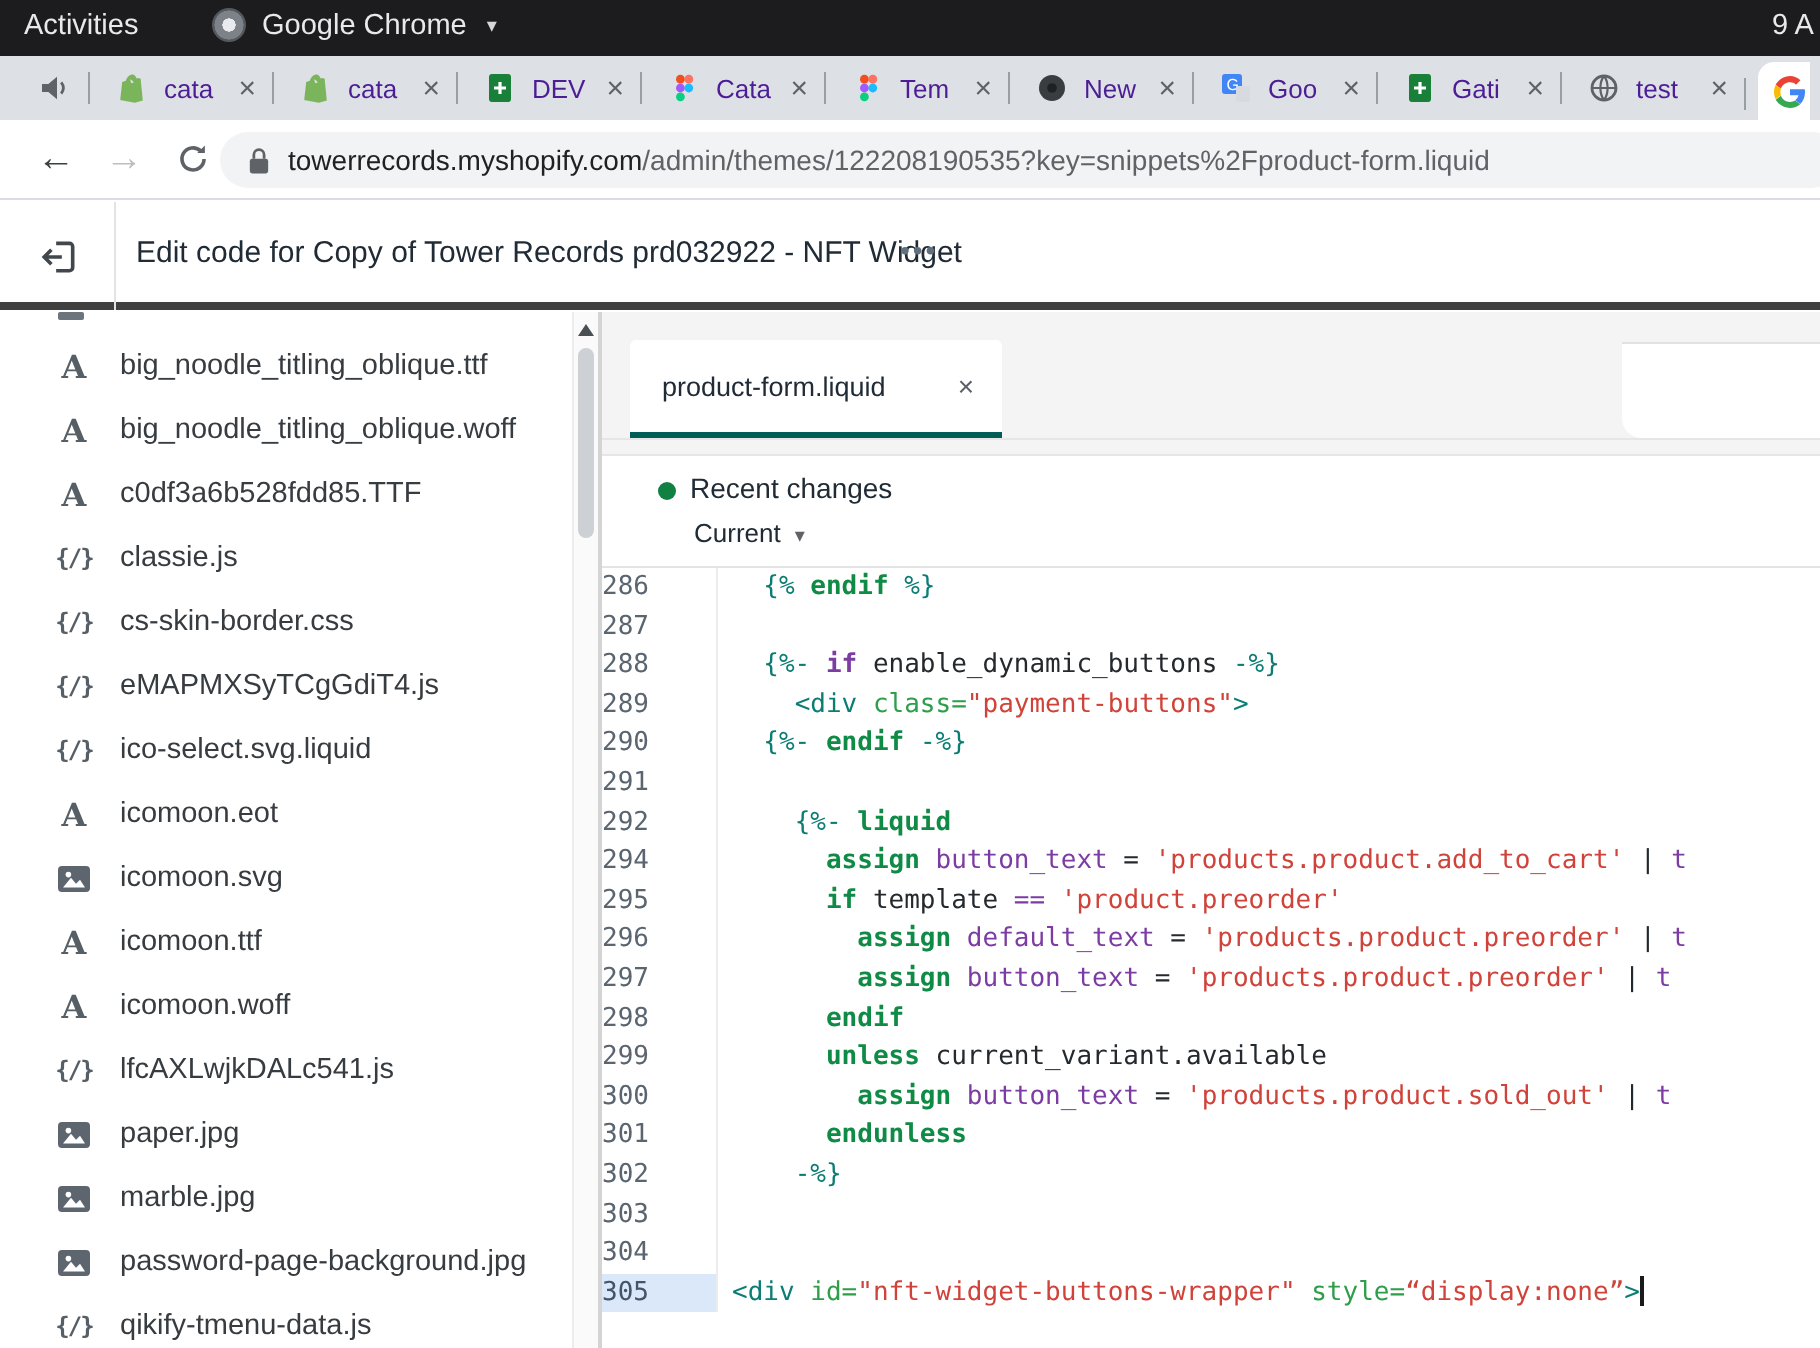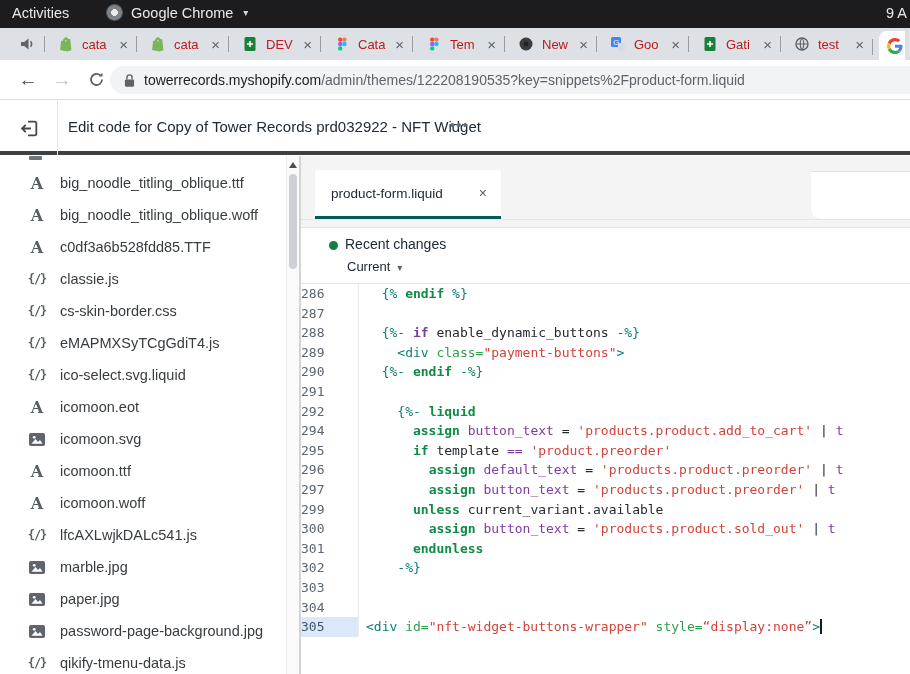--- a/index.html
+++ b/index.html
@@ -17,21 +17,21 @@
   .osbar .clock{position:absolute;left:886px;top:5px;white-space:nowrap;}
 
   
   .tabstrip{position:absolute;left:0;top:28px;width:100%;height:32px;background:#dde0e4;}
   .speaker{position:absolute;left:18px;top:7px;width:18px;height:18px;}
   .tabs{position:absolute;left:44px;top:0;height:32px;display:flex;}
   .tab{position:relative;width:92px;height:32px;display:flex;align-items:center;padding:0 6px 0 14px;cursor:pointer;}
   .tab::before{content:"";position:absolute;left:0;top:8px;width:1px;height:16px;background:#9a9da2;}
   .tab .fav{width:16px;height:16px;flex:none;display:inline-block;}
   .tab .fav svg{width:16px;height:16px;display:block;}
-  .tab .tlabel{margin-left:8px;font-size:13px;color:#b91c1c;white-space:nowrap;overflow:hidden;width:34px;}
+  .tab .tlabel{margin-left:8px;font-size:13px;color:#4c1d95;white-space:nowrap;overflow:hidden;width:34px;}
   .tab .tclose{margin-left:auto;font-size:15px;line-height:15px;color:#5f6368;padding:0 2px;}
   .tab.partial{width:26px;background:#fff;border-radius:8px 0 0 0;margin-left:7px;height:29px;align-self:flex-end;padding:0 0 0 8px;}
   .tab.partial::before{left:-7px;}
 
   
   .toolbar{position:absolute;left:0;top:60px;width:100%;height:40px;background:#fff;border-bottom:1px solid #d9dce0;}
   .nav-btn{position:absolute;top:6px;width:28px;height:28px;text-align:center;font-size:19px;line-height:28px;color:#3c4043;cursor:pointer;}
   .nav-btn.disabled{color:#bcc0c4;}
   .nav-btn svg{width:17px;height:17px;margin-top:5px;}
   .omnibox{position:absolute;left:110px;top:6px;width:810px;height:28px;border-radius:14px;background:#f1f3f4;
@@ -317,31 +317,31 @@
     <span class="flabel">lfcAXLwjkDALc541.js</span>
   </div>
         <div class="file-row">
     <span class="ficon">
             <svg width="16" height="13" viewBox="0 0 16 13">
               <rect width="16" height="13" rx="2" fill="#5d666e"></rect>
               <circle cx="5.2" cy="4.3" r="1.4" fill="#fff"></circle>
               <path d="M2.5 10.8 L6.5 5.9 L9 8.9 L11 6.9 L13.5 10.8 Z" fill="#fff"></path>
             </svg>
           </span>
-    <span class="flabel">marble.jpg</span>
+    <span class="flabel">paper.jpg</span>
   </div>
         <div class="file-row">
     <span class="ficon">
             <svg width="16" height="13" viewBox="0 0 16 13">
               <rect width="16" height="13" rx="2" fill="#5d666e"></rect>
               <circle cx="5.2" cy="4.3" r="1.4" fill="#fff"></circle>
               <path d="M2.5 10.8 L6.5 5.9 L9 8.9 L11 6.9 L13.5 10.8 Z" fill="#fff"></path>
             </svg>
           </span>
-    <span class="flabel">paper.jpg</span>
+    <span class="flabel">marble.jpg</span>
   </div>
         <div class="file-row">
     <span class="ficon">
             <svg width="16" height="13" viewBox="0 0 16 13">
               <rect width="16" height="13" rx="2" fill="#5d666e"></rect>
               <circle cx="5.2" cy="4.3" r="1.4" fill="#fff"></circle>
               <path d="M2.5 10.8 L6.5 5.9 L9 8.9 L11 6.9 L13.5 10.8 Z" fill="#fff"></path>
             </svg>
           </span>
     <span class="flabel">password-page-background.jpg</span>
@@ -412,20 +412,24 @@
   </div>
         <div class="cl">
     <span class="ln">296</span>
     <span class="ct"><span class="tk-pl">        </span><span class="tk-kw">assign</span><span class="tk-pl"> </span><span class="tk-var">default_text</span><span class="tk-pl"> = </span><span class="tk-str">'products.product.preorder'</span><span class="tk-pl"> | </span><span class="tk-var">t</span></span>
   </div>
         <div class="cl">
     <span class="ln">297</span>
     <span class="ct"><span class="tk-pl">        </span><span class="tk-kw">assign</span><span class="tk-pl"> </span><span class="tk-var">button_text</span><span class="tk-pl"> = </span><span class="tk-str">'products.product.preorder'</span><span class="tk-pl"> | </span><span class="tk-var">t</span></span>
   </div>
         <div class="cl">
+    <span class="ln">298</span>
+    <span class="ct"><span class="tk-pl">      </span><span class="tk-kw">endif</span></span>
+  </div>
+        <div class="cl">
     <span class="ln">299</span>
     <span class="ct"><span class="tk-pl">      </span><span class="tk-kw">unless</span><span class="tk-pl"> </span><span class="tk-pl">current_variant.available</span></span>
   </div>
         <div class="cl">
     <span class="ln">300</span>
     <span class="ct"><span class="tk-pl">        </span><span class="tk-kw">assign</span><span class="tk-pl"> </span><span class="tk-var">button_text</span><span class="tk-pl"> = </span><span class="tk-str">'products.product.sold_out'</span><span class="tk-pl"> | </span><span class="tk-var">t</span></span>
   </div>
         <div class="cl">
     <span class="ln">301</span>
     <span class="ct"><span class="tk-pl">      </span><span class="tk-kw">endunless</span></span>

